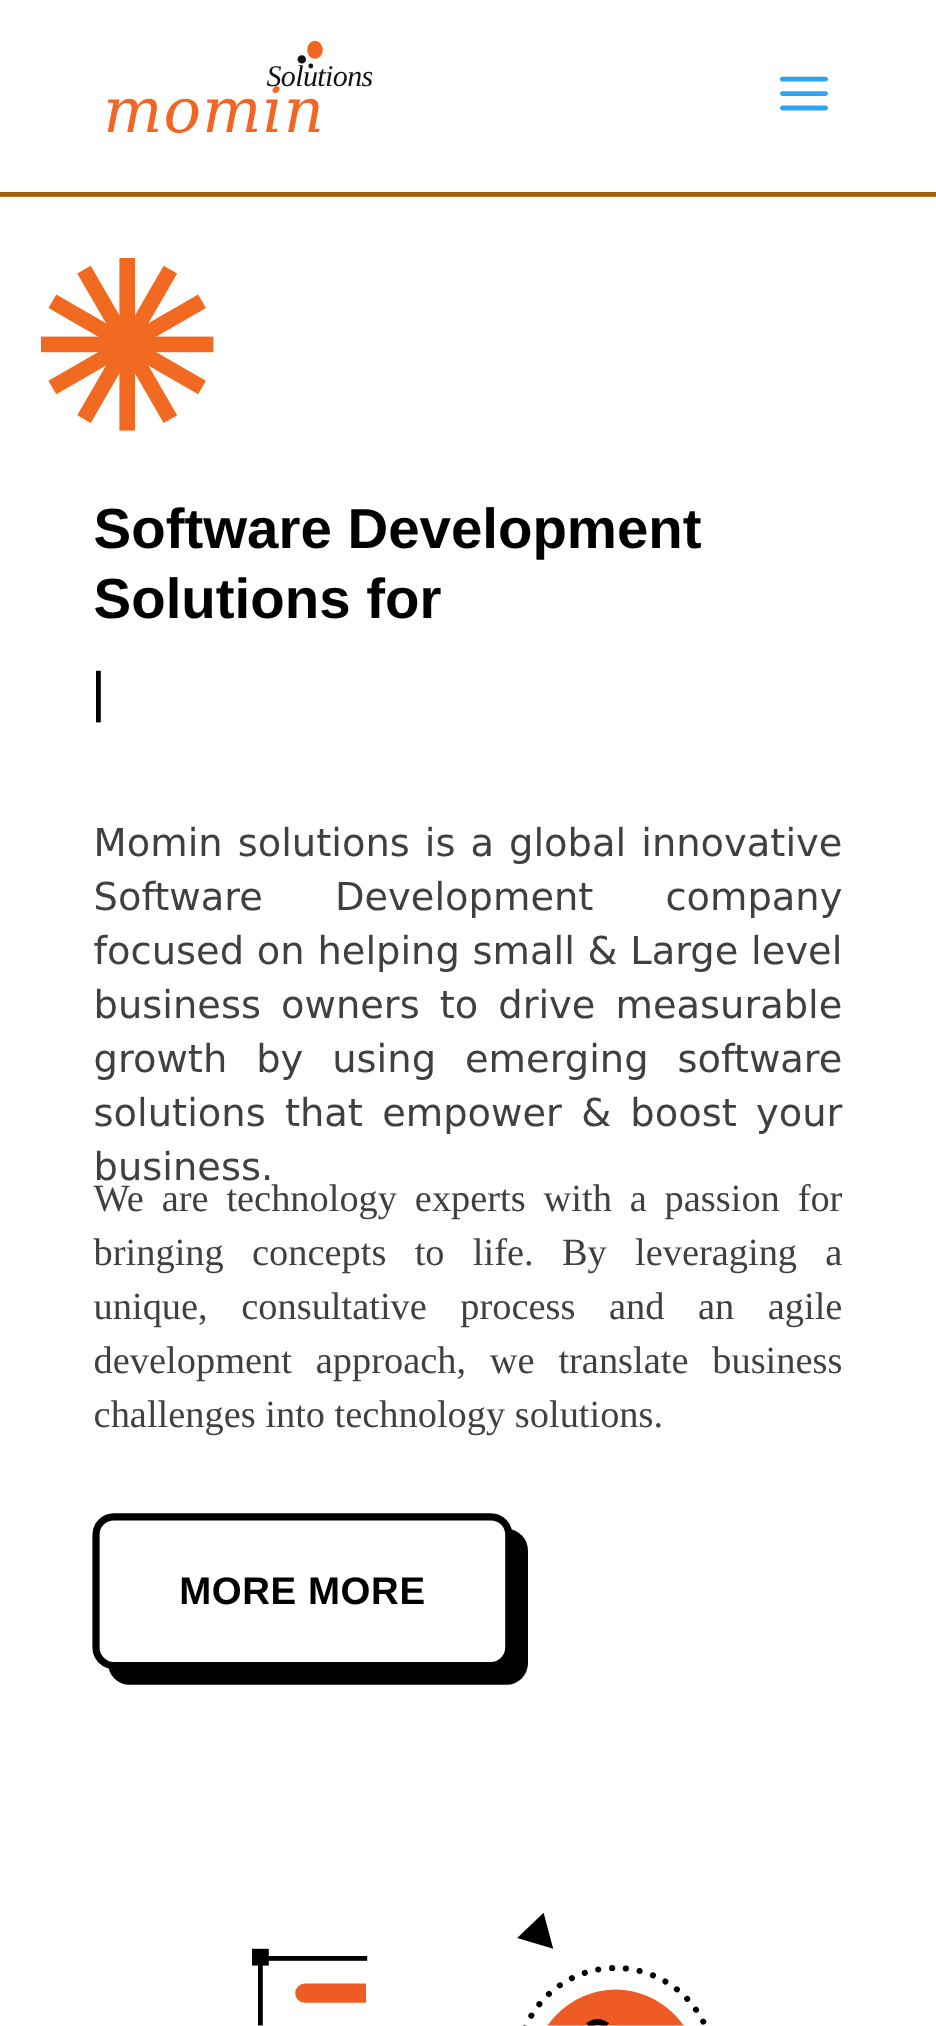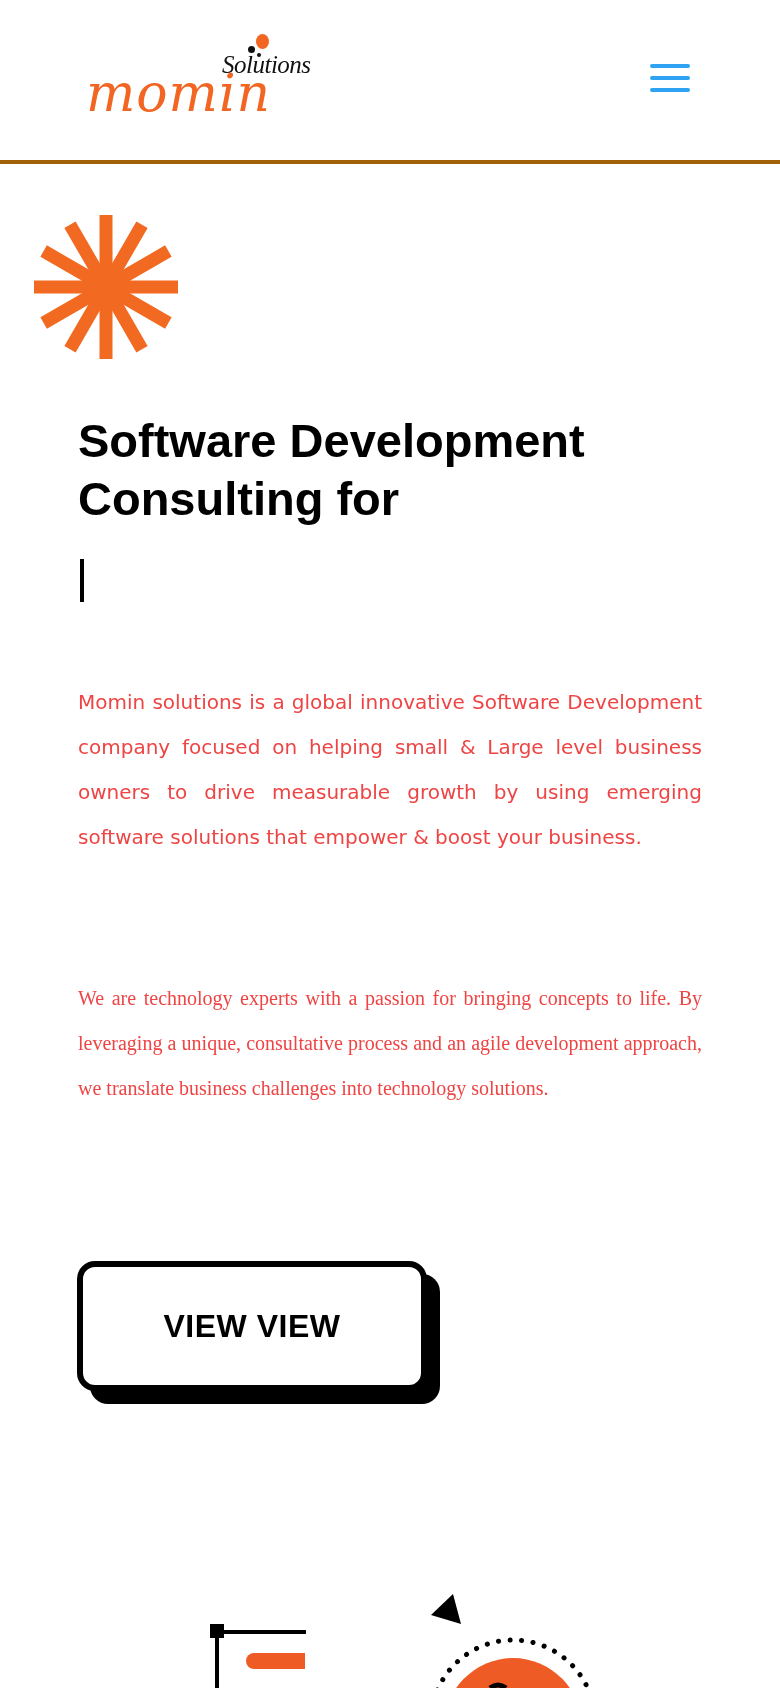--- a/index.html
+++ b/index.html
@@ -30,22 +30,22 @@
   .title {
     position: absolute; left: 78px; top: 412px; width: 640px; margin: 0;
     font-family: "Liberation Sans", sans-serif; font-weight: 700;
     font-size: 47px; line-height: 58px; color: #000;
   }
   .cursor {
     position: absolute; left: 80px; top: 559px; width: 4px; height: 43px; background: #000;
   }
   .para {
     position: absolute; left: 78px; width: 624px; margin: 0;
-    font-family: "DejaVu Sans", sans-serif; font-size: 20px; line-height: 45px;
-    text-align: justify; color: #ef4444;
+    font-family: "DejaVu Sans", sans-serif; font-size: 32px; line-height: 45px;
+    text-align: justify; color: #404040;
   }
   .p1 { top: 680px; }
   .p2 { top: 976px; font-family: Liberation Serif, serif; }
   .btn-wrap { position: absolute; left: 77px; top: 1261px; width: 364px; height: 144px; }
   .btn-shadow {
     position: absolute; left: 13px; top: 13px; width: 350px; height: 130px;
     background: #000; border-radius: 18px;
   }
   .btn {
     position: absolute; left: 0; top: 0; width: 338px; height: 118px;
@@ -79,29 +79,29 @@
     <rect x="-6.5" y="-72" width="13" height="144" transform="rotate(0)"></rect>
     <rect x="-6.5" y="-72" width="13" height="144" transform="rotate(30)"></rect>
     <rect x="-6.5" y="-72" width="13" height="144" transform="rotate(60)"></rect>
     <rect x="-6.5" y="-72" width="13" height="144" transform="rotate(90)"></rect>
     <rect x="-6.5" y="-72" width="13" height="144" transform="rotate(120)"></rect>
     <rect x="-6.5" y="-72" width="13" height="144" transform="rotate(150)"></rect>
     <circle cx="0" cy="0" r="24"></circle>
   </g>
 </svg>
 
-<h1 class="title">Software Development Consulting for</h1>
+<h1 class="title">Software Development Solutions for</h1>
 <div class="cursor"></div>
 
 <p class="para p1">Momin solutions is a global innovative Software Development company focused on helping small &amp; Large level business owners to drive measurable growth by using emerging software solutions that empower &amp; boost your business.</p>
 <p class="para p2">We are technology experts with a passion for bringing concepts to life. By leveraging a unique, consultative process and an agile development approach, we translate business challenges into technology solutions.</p>
 
 <div class="btn-wrap">
   <div class="btn-shadow"></div>
-  <div class="btn">VIEW VIEW</div>
+  <div class="btn">MORE MORE</div>
 </div>
 
 <svg class="illus" viewBox="0 0 780 108">
   <g>
     <rect x="210" y="44" width="14" height="14" fill="#000"></rect>
     <rect x="216" y="50" width="90" height="4" fill="#000"></rect>
     <rect x="215" y="52" width="4" height="60" fill="#000"></rect>
     <path d="M254 73 H305 V89 H254 A8 8 0 0 1 254 73 Z" fill="#ef5b24"></path>
   </g>
   <g>

